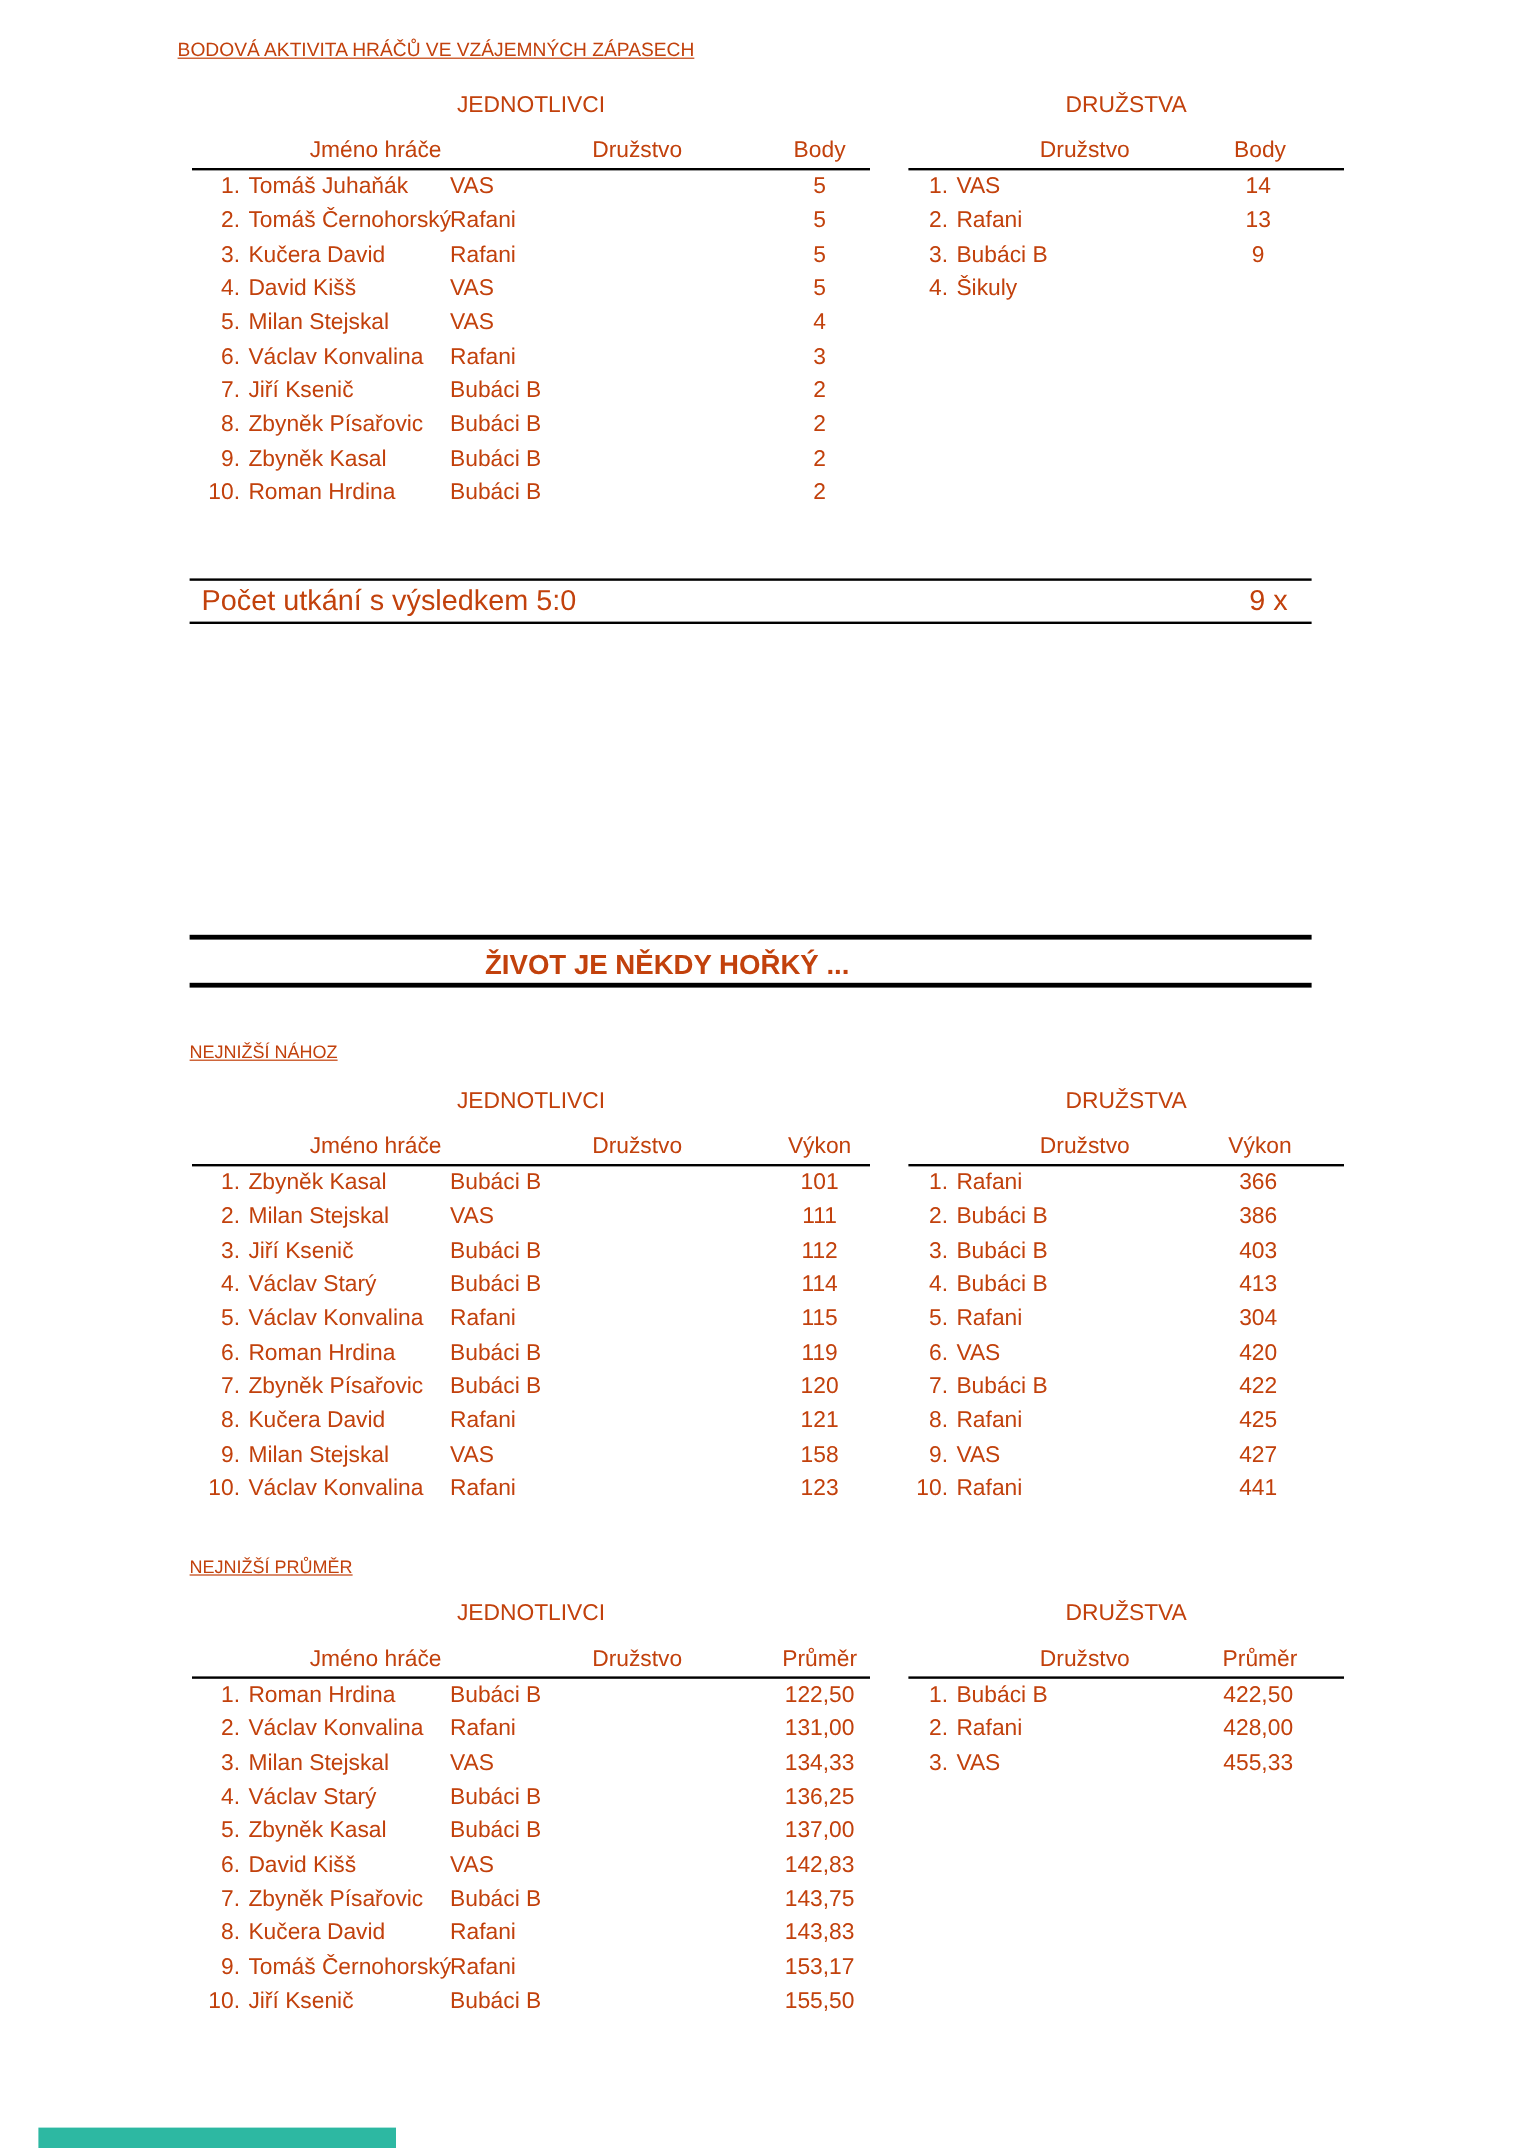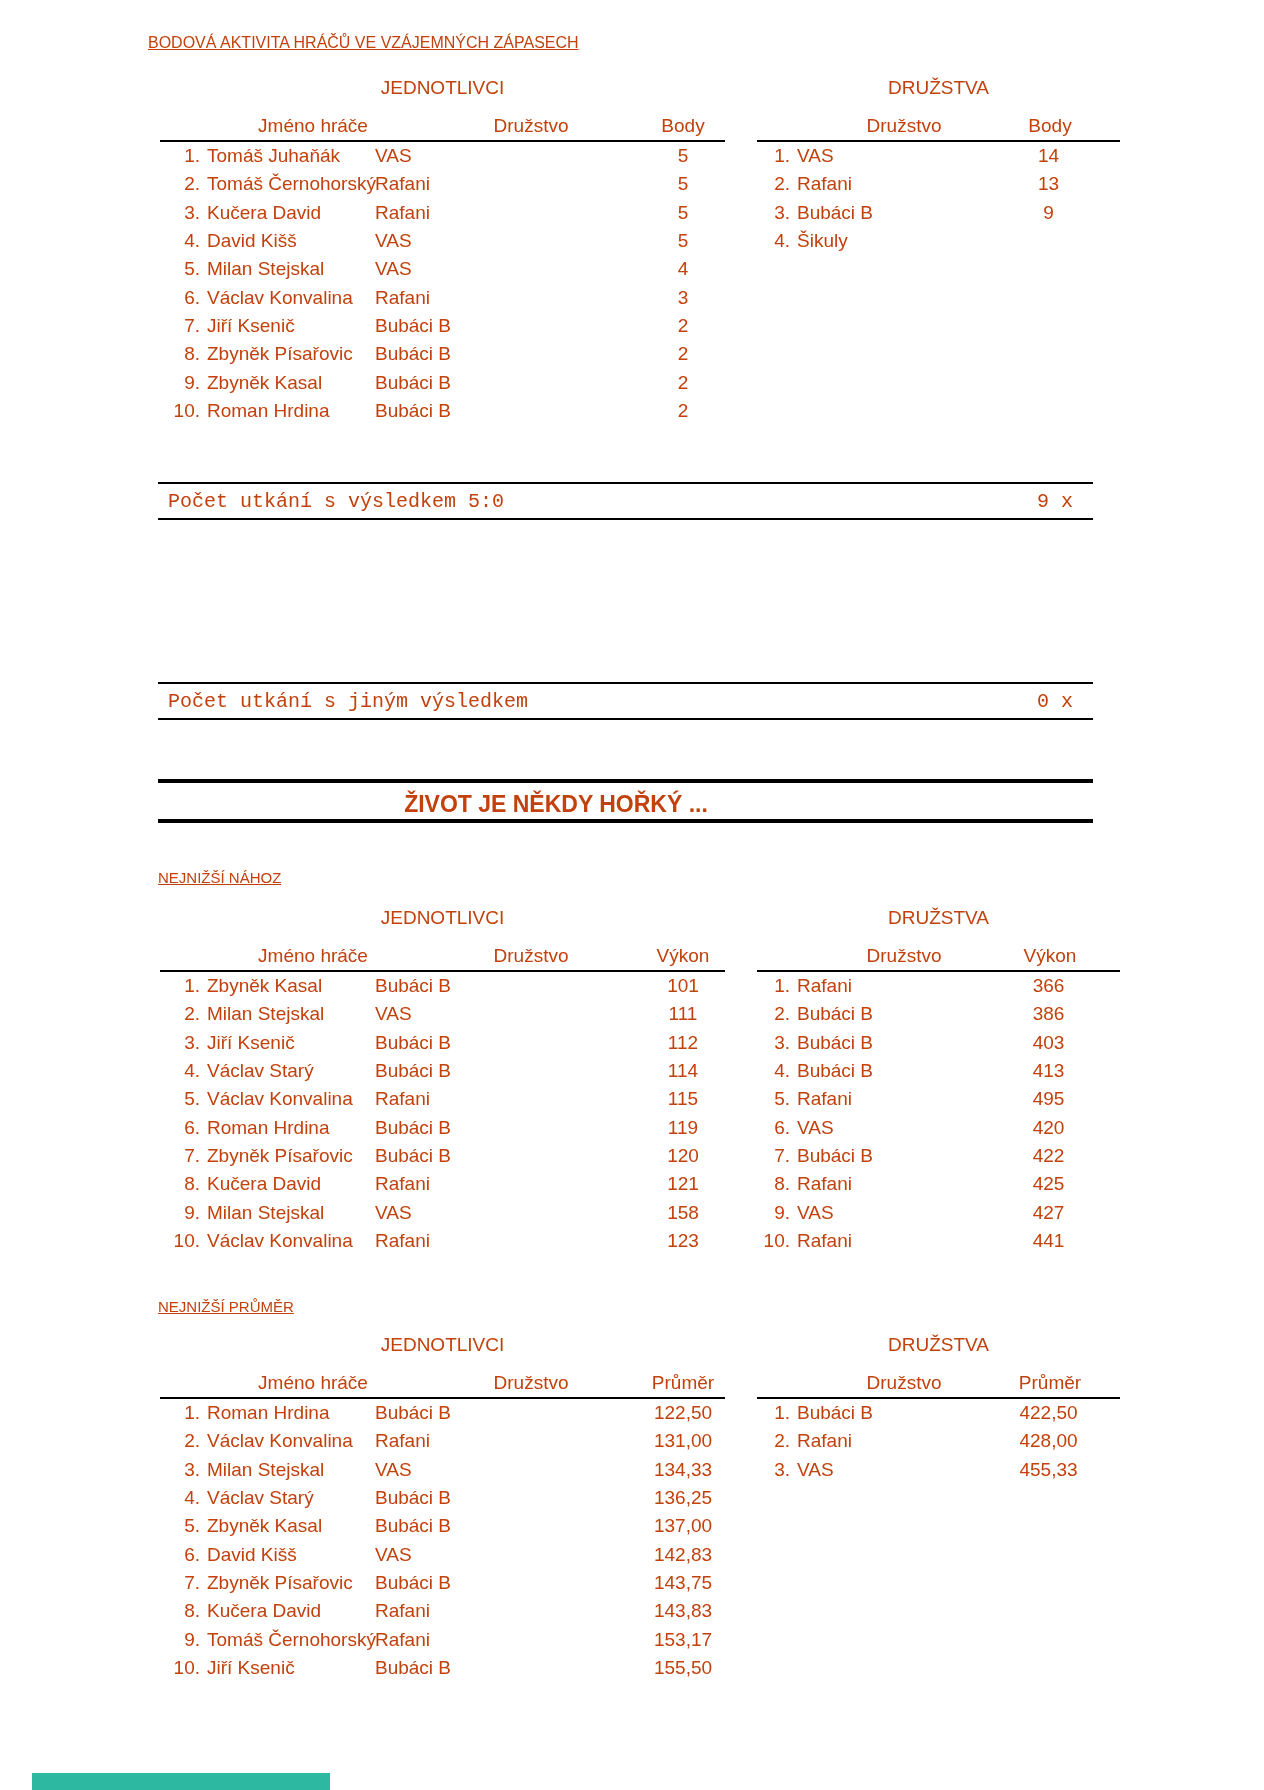--- a/index.html
+++ b/index.html
@@ -19,21 +19,21 @@
   .trow{grid-template-columns:33px 187px 143px;}
   .rank{text-align:right;}
   .name{padding-left:7px;text-align:left;white-space:nowrap;}
   .team{text-align:left;white-space:nowrap;}
   .val{text-align:center;}
 
   
   .rbox{position:absolute;left:158px;width:935px;height:38px;box-sizing:border-box;
         border-top:2px solid #000;border-bottom:2px solid #000;
         display:flex;justify-content:space-between;align-items:center;
-        font-size:20px;padding:0 20px 0 10px;background:#fff;font-family:Liberation Mono, monospace;}
+        font-size:24px;padding:0 20px 0 10px;background:#fff;}
 
   
   .hline{position:absolute;left:158px;width:935px;height:4px;background:#000;}
   .banner{position:absolute;top:791px;left:556px;transform:translateX(-50%);
           font-size:23px;font-weight:bold;white-space:nowrap;}
 
   .sec-head{position:absolute;left:158px;font-size:15px;text-decoration:underline;white-space:nowrap;}
 
   .footer-bar{position:absolute;left:32px;top:1773px;width:298px;height:17px;background:#2db8a2;}
 </style>
@@ -144,24 +144,20 @@
           <span class="name">Šikuly</span>
           <span class="val"></span>
         </div>
       </div>
   </div>
 
   <div class="rbox" style="top:482px">
     <span>Počet utkání s výsledkem 5:0</span>
     <span>9 x</span>
   </div>
-  <div class="rbox" style="top:682px">
-    <span>Počet utkání s jiným výsledkem</span>
-    <span>0 x</span>
-  </div>
 
   <div class="hline" style="top:779px"></div>
   <div class="banner">ŽIVOT JE NĚKDY HOŘKÝ ...</div>
   <div class="hline" style="top:819px"></div>
 
   <div class="sec-head" style="top:869px">NEJNIŽŠÍ NÁHOZ</div>
 
   <div class="tbl" style="top:908px;left:160px;width:565px">
     <div class="cap">JEDNOTLIVCI</div>
     <div class="thead">
@@ -258,21 +254,21 @@
           <span class="val">403</span>
         </div>
         <div class="row trow">
           <span class="rank">4.</span>
           <span class="name">Bubáci B</span>
           <span class="val">413</span>
         </div>
         <div class="row trow">
           <span class="rank">5.</span>
           <span class="name">Rafani</span>
-          <span class="val">495</span>
+          <span class="val">304</span>
         </div>
         <div class="row trow">
           <span class="rank">6.</span>
           <span class="name">VAS</span>
           <span class="val">420</span>
         </div>
         <div class="row trow">
           <span class="rank">7.</span>
           <span class="name">Bubáci B</span>
           <span class="val">422</span>

